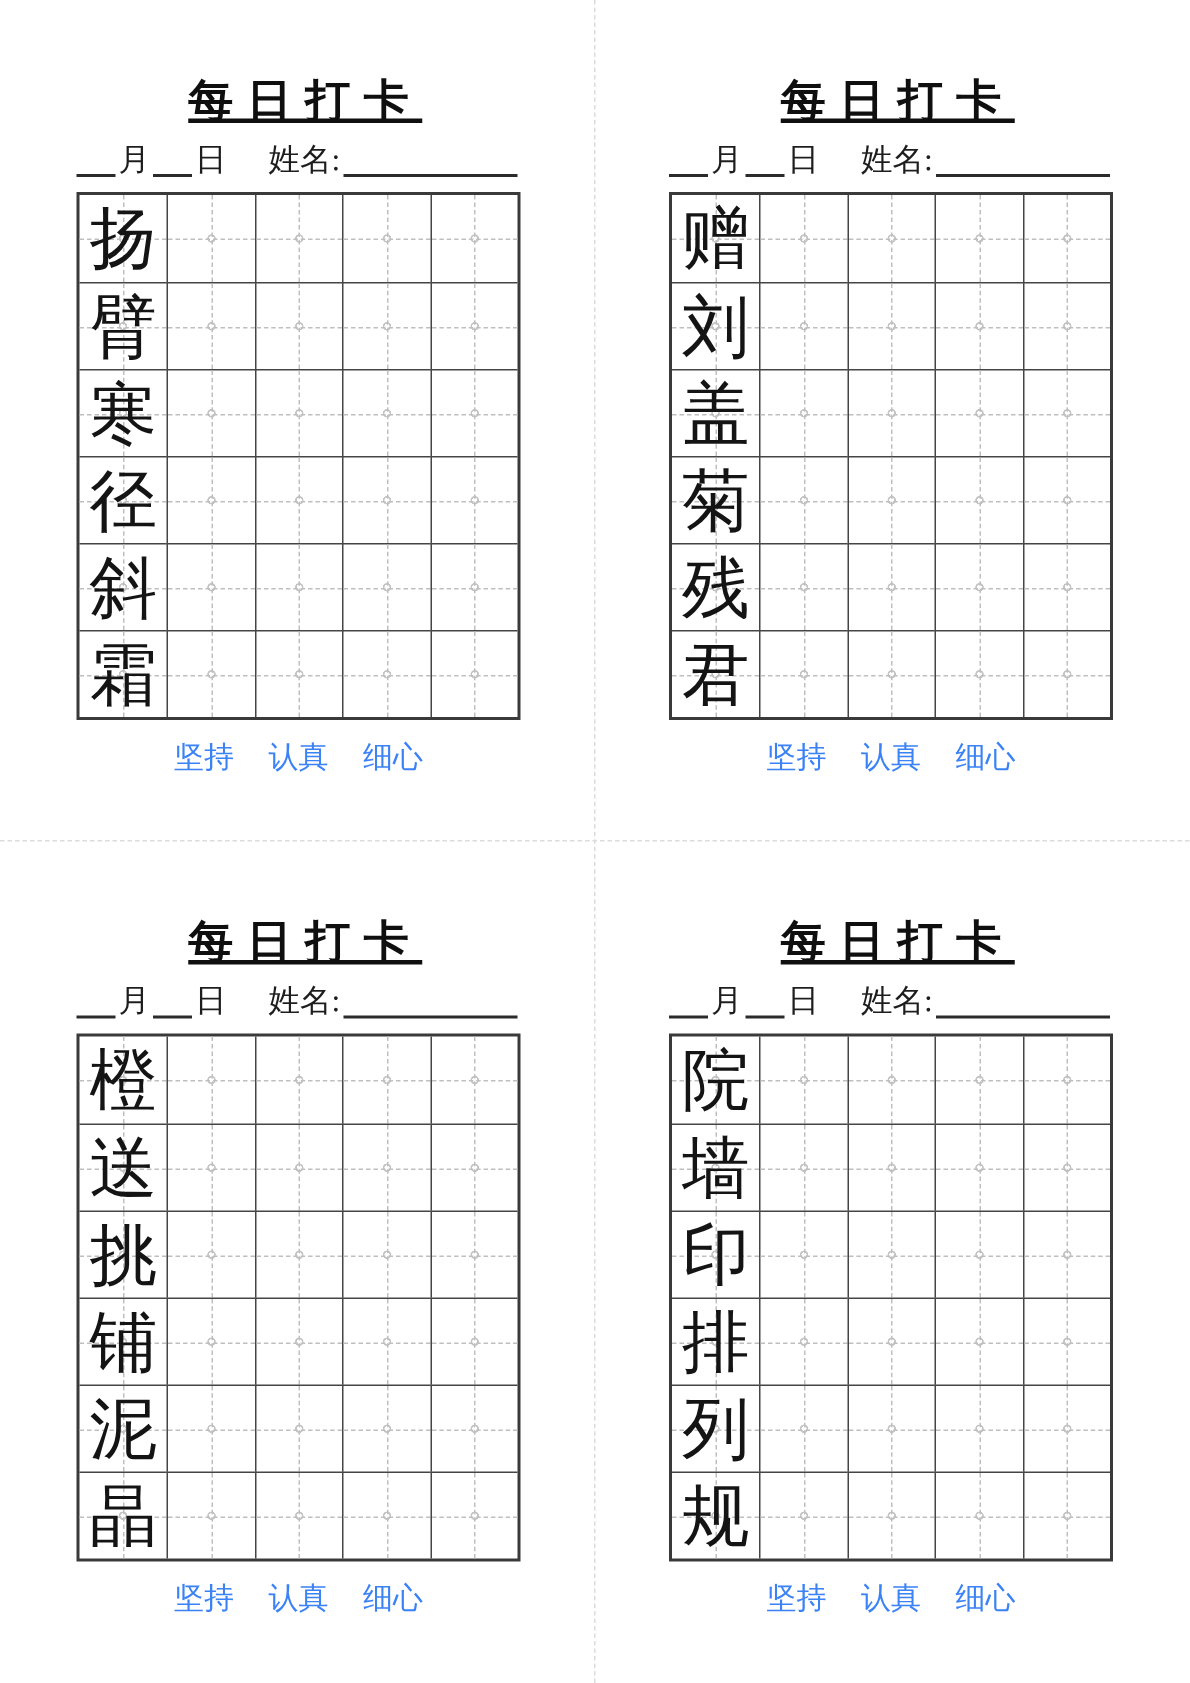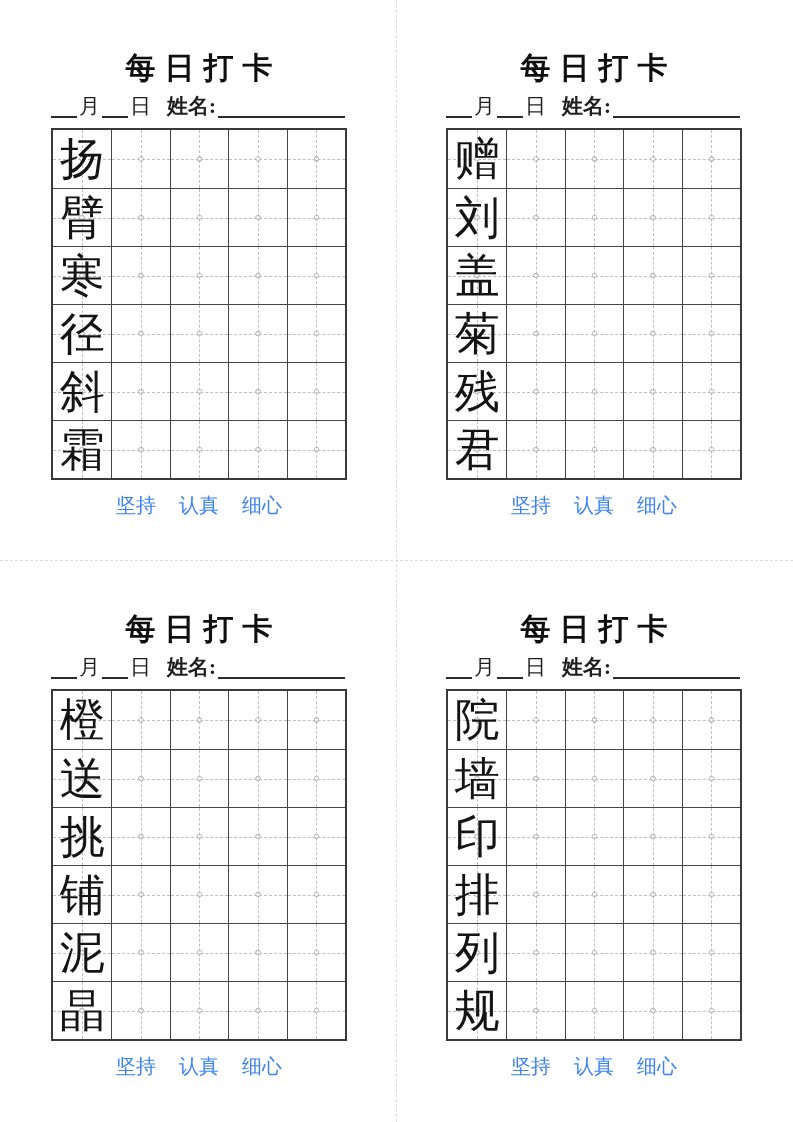--- a/index.html
+++ b/index.html
@@ -35,41 +35,42 @@
   .card-title {
     margin-top: 52px;
     text-align: center;
     font-size: 30px;
     line-height: 32px;
     font-weight: 700;
     letter-spacing: 9px;
     padding-left: 9px; 
     color: #0f0f0f;
     white-space: nowrap;
+    text-decoration: underline;
   }
 
   .dateline {
     margin-top: 8px;
     height: 26px;
     display: flex;
     align-items: flex-end;
     font-size: 21px;
     line-height: 24px;
     color: #1d1d1d;
     white-space: nowrap;
   }
   .blank {
     display: inline-block;
     border-bottom: 2px solid #2b2b2b;
     height: 22px;
   }
   .blank.short { width: 26px; }
   .blank.long  { flex: 1 1 auto; margin-right: 2px; }
   .dl-label { padding: 0 2px; }
-  .dl-name  { margin-left: 12px; padding-right: 2px; font-weight: bold; }
+  .dl-name  { margin-left: 24px; padding-right: 2px; }
 
   .grid {
     margin-top: 10px;
     border: 2px solid #3a3a3a;
     display: grid;
     grid-template-columns: repeat(5, 1fr);
     background: #ffffff;
   }
   .cell {
     height: 58px;

